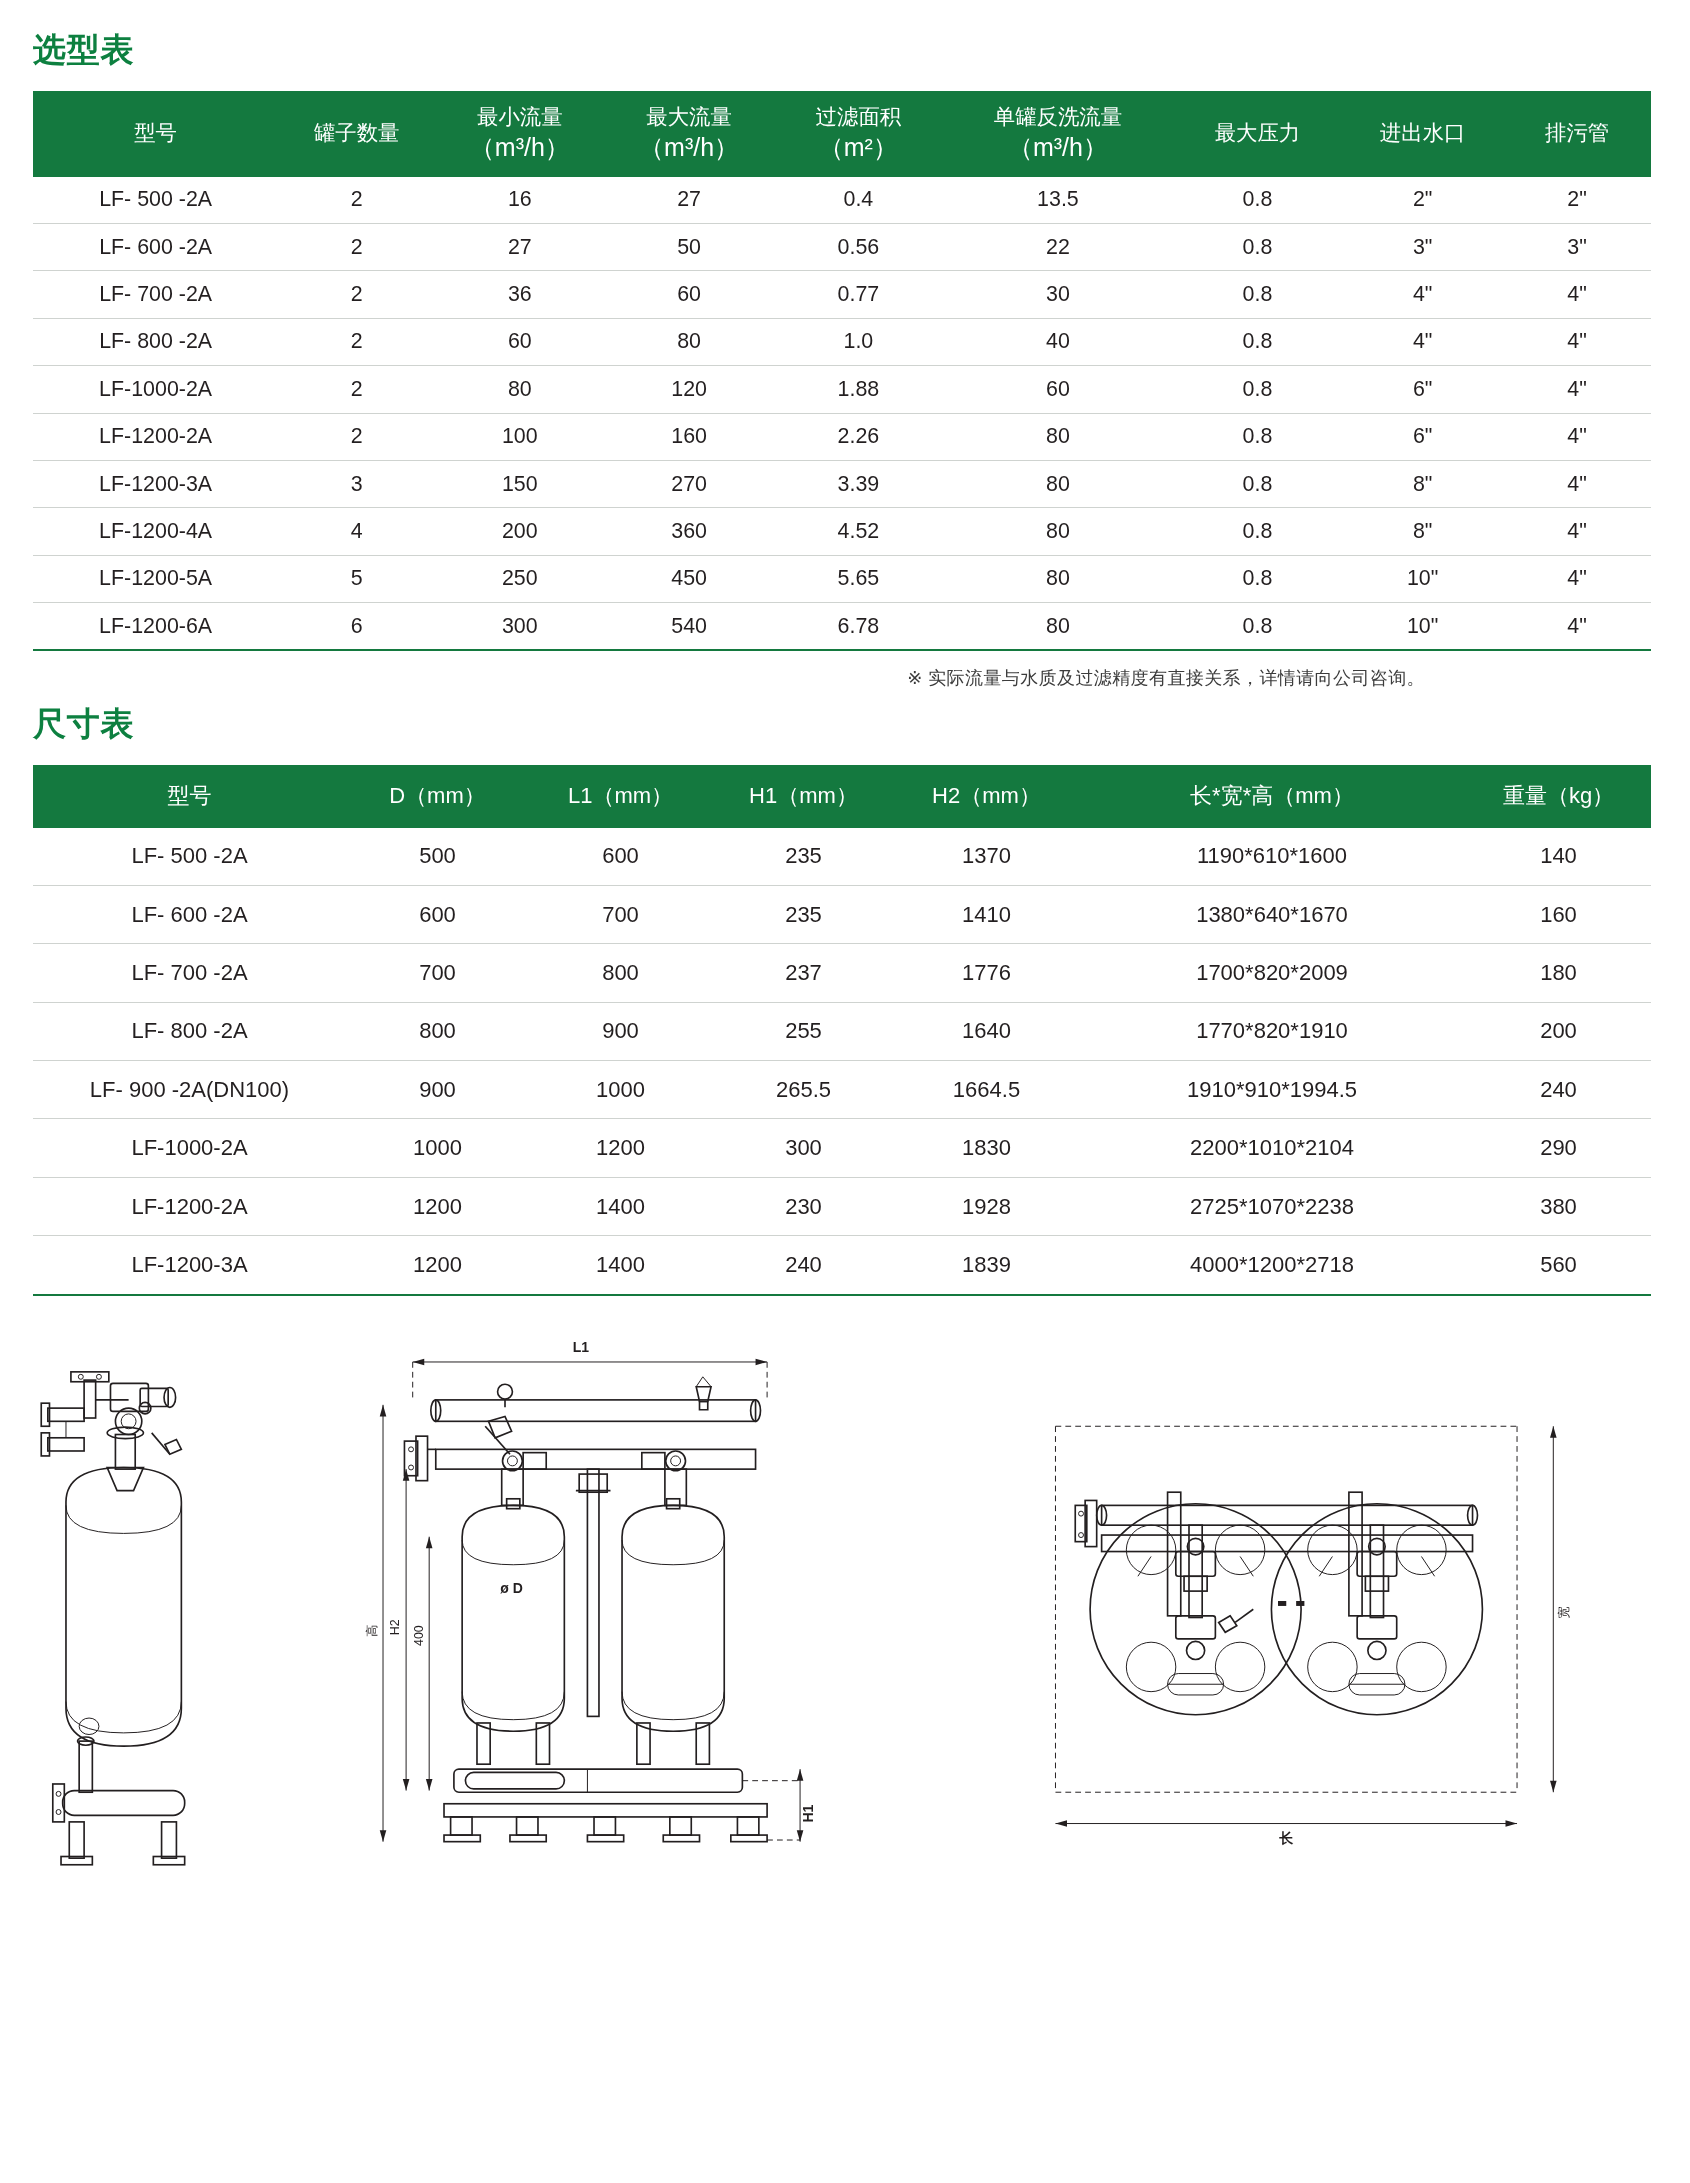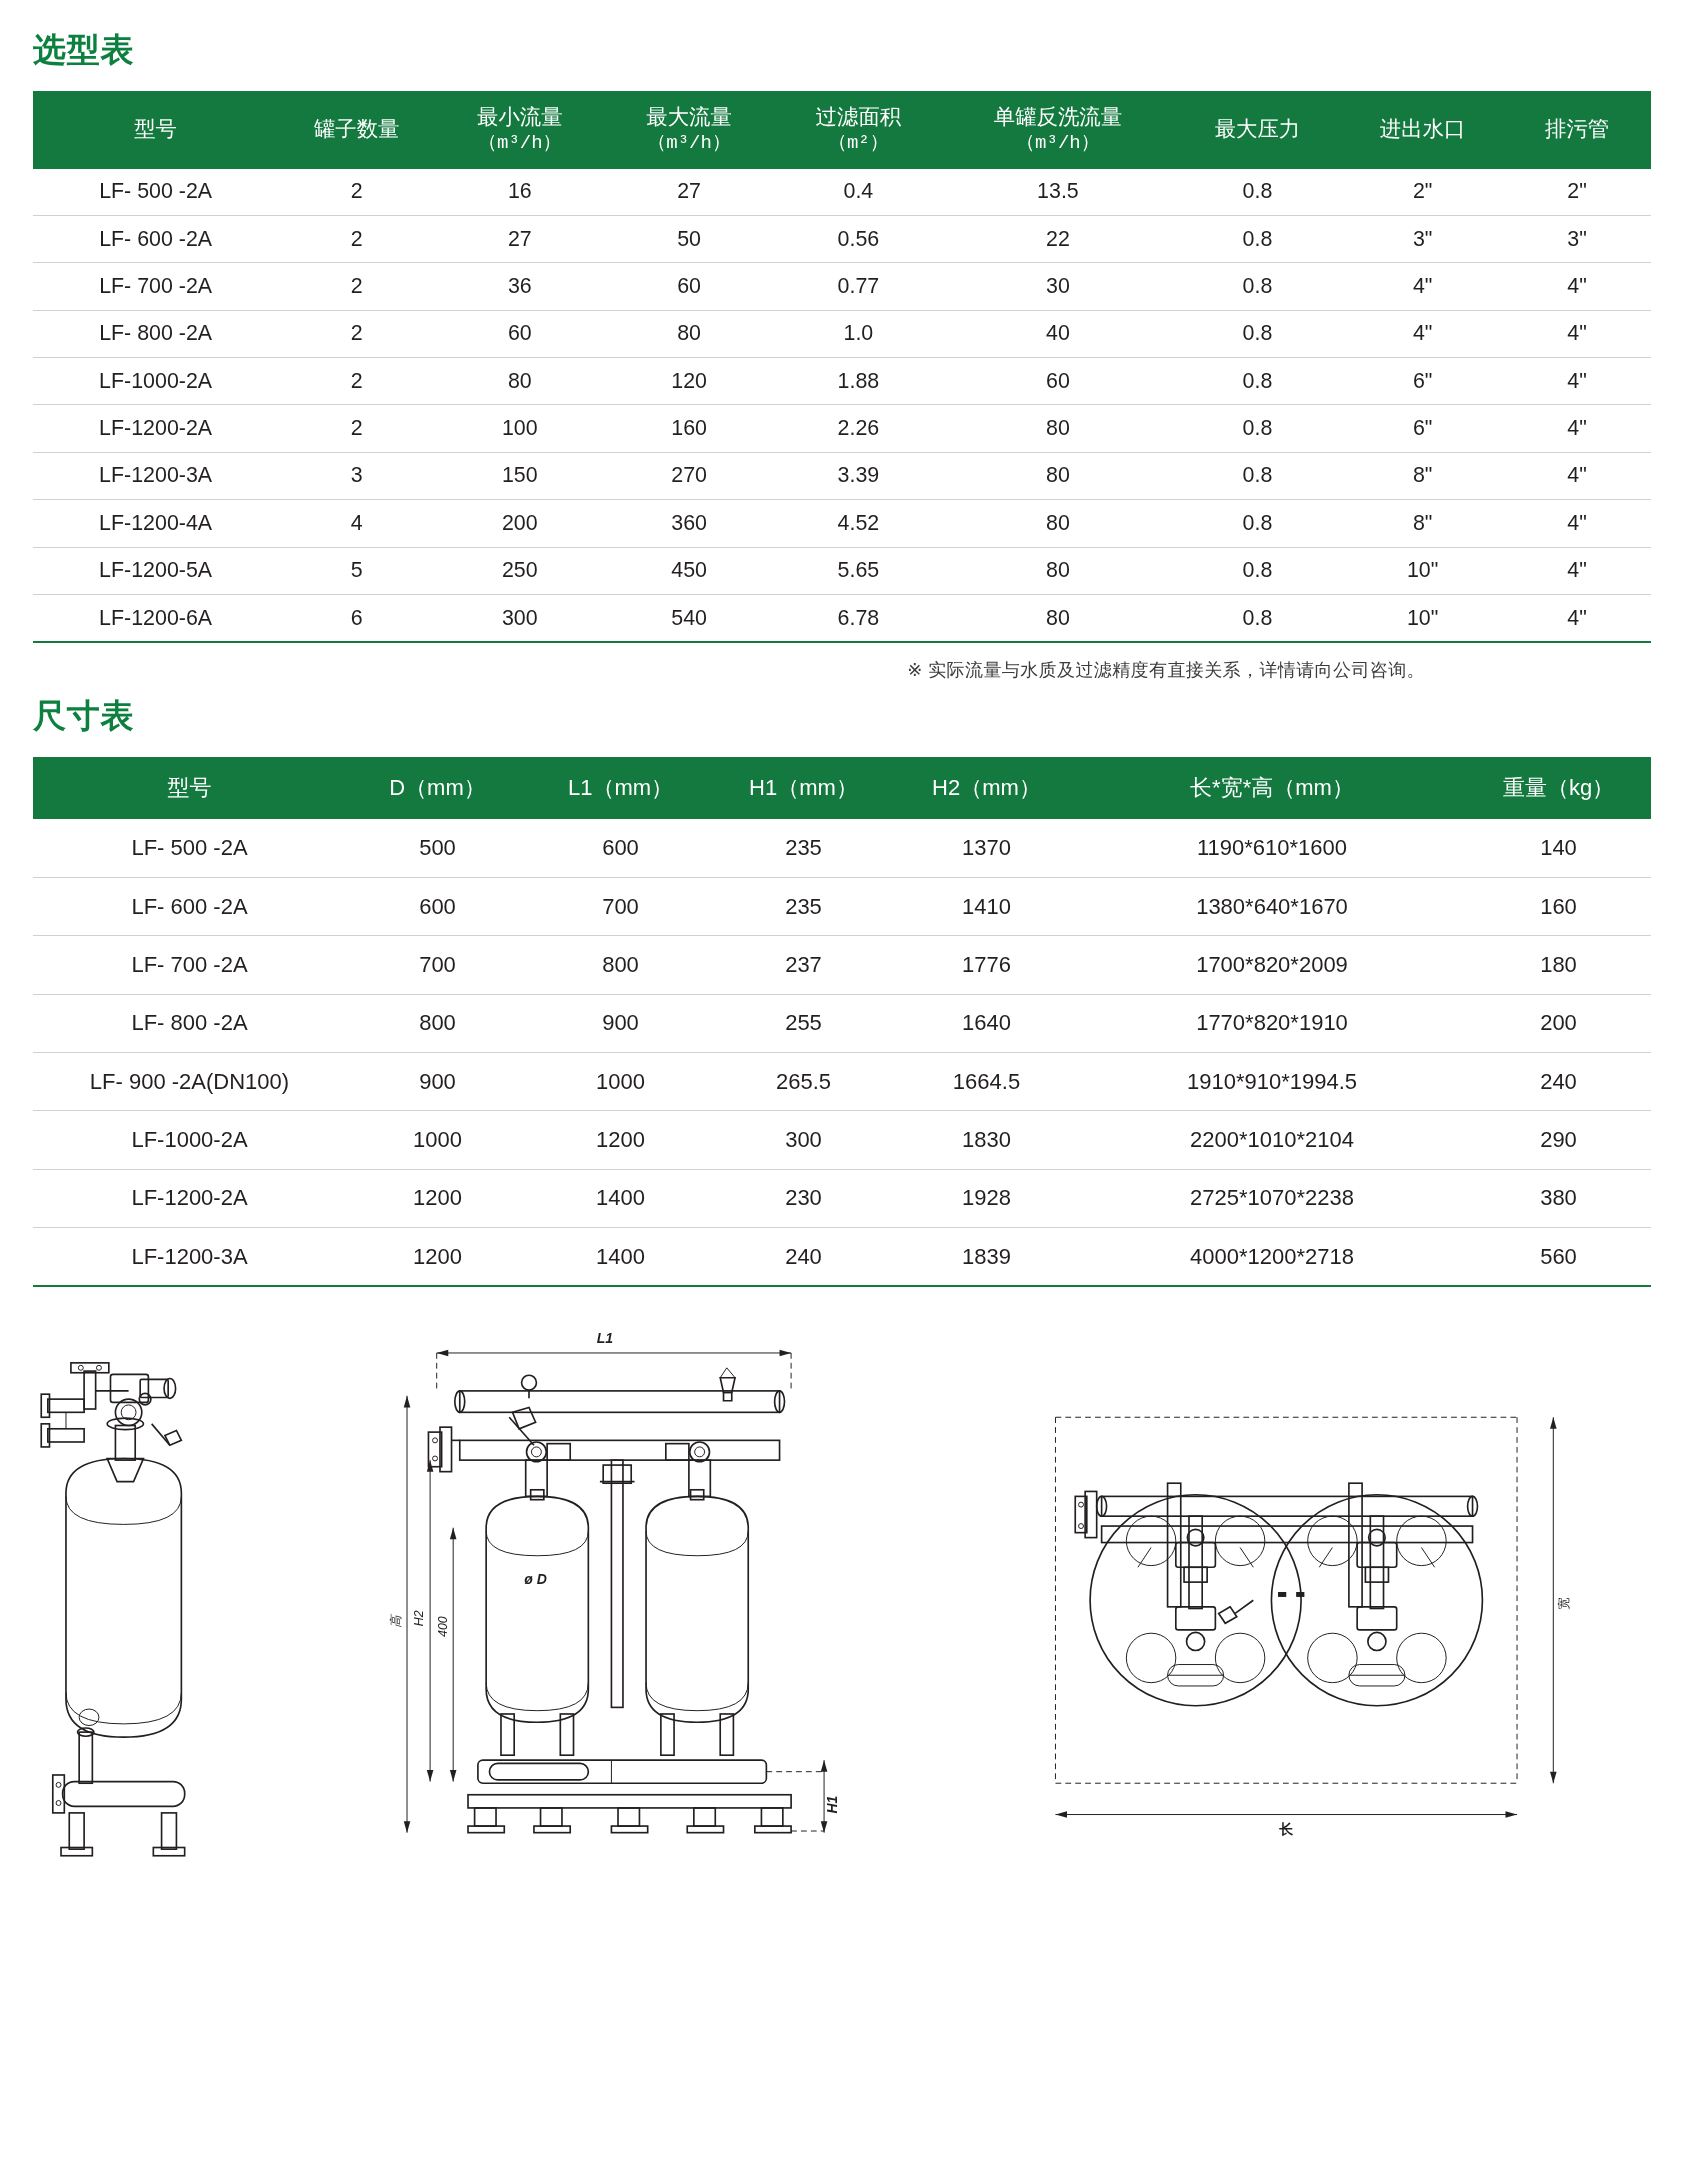--- a/index.html
+++ b/index.html
@@ -36,23 +36,22 @@
     font-size: 21.4px;
     font-weight: normal;
     padding: 11.5px 3.3px;
     line-height: 1.35;
     border: none;
     vertical-align: middle;
     text-align: center;
   }
   table.spec thead th .unit {
     display: block;
-    font-size: 19px;
+    font-size: 25px;
     white-space: nowrap;
-    font-family: Liberation Mono, monospace;
   }
   table.spec tbody td {
     font-size: 21.4px;
     color: #231f20;
     text-align: center;
     padding: 10.7px 3.3px;
     border-bottom: 1.2px solid #cfd3d0;
     background: #ffffff;
     white-space: nowrap;
   }
@@ -78,21 +77,21 @@
     position: relative;
     width: 1618px;
     height: 544px;
     margin-top: 33px;
   }
   .fig {
     position: absolute;
     top: 0;
   }
   .fig-1 { left: 0px; }
-  .fig-2 { left: 346px; font-style: italic; }
+  .fig-2 { left: 322px; }
   .fig-3 { left: 973px; }
   svg { display: block; }
   .ln { fill: none; stroke: #231f20; stroke-width: 2; }
   .ln-thin { fill: none; stroke: #231f20; stroke-width: 1.2; }
   .ln-dash { fill: none; stroke: #231f20; stroke-width: 1.2; stroke-dasharray: 7 5; }
   .fillk { fill: #231f20; stroke: none; }
   .lbl { font-family: "Liberation Sans", sans-serif; font-size: 17px; fill: #231f20; font-weight: bold; }
   .lbl-s { font-family: "Liberation Sans", sans-serif; font-size: 15px; fill: #231f20; }
 </style>
 </head>

